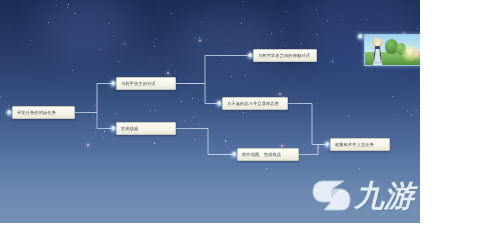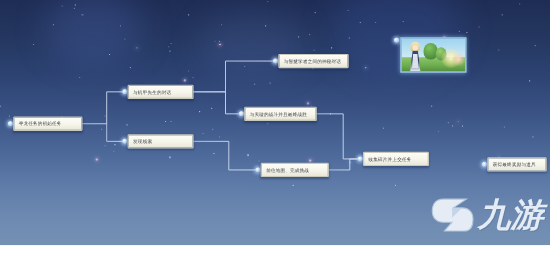--- a/index.html
+++ b/index.html
@@ -1,21 +1,21 @@
 <!DOCTYPE html>
 <html><head>
 <meta charset="utf-8">
 <style>
   html,body{margin:0;padding:0;}
   body{
     width:500px;height:223px;overflow:hidden;
     font-family:"Liberation Sans","DejaVu Sans",sans-serif;
   }
   #stage{
-    position:relative;width:500px;height:223px;overflow:hidden;
+    position:relative;width:420px;height:223px;overflow:hidden;
     background:linear-gradient(to bottom,
        #1e2d55 0%,
        #24365f 14%,
        #2c4271 30%,
        #3a5384 46%,
        #4c6899 62%,
        #5f7ca9 76%,
        #6d89b1 88%,
        #7491b4 100%);
   }

